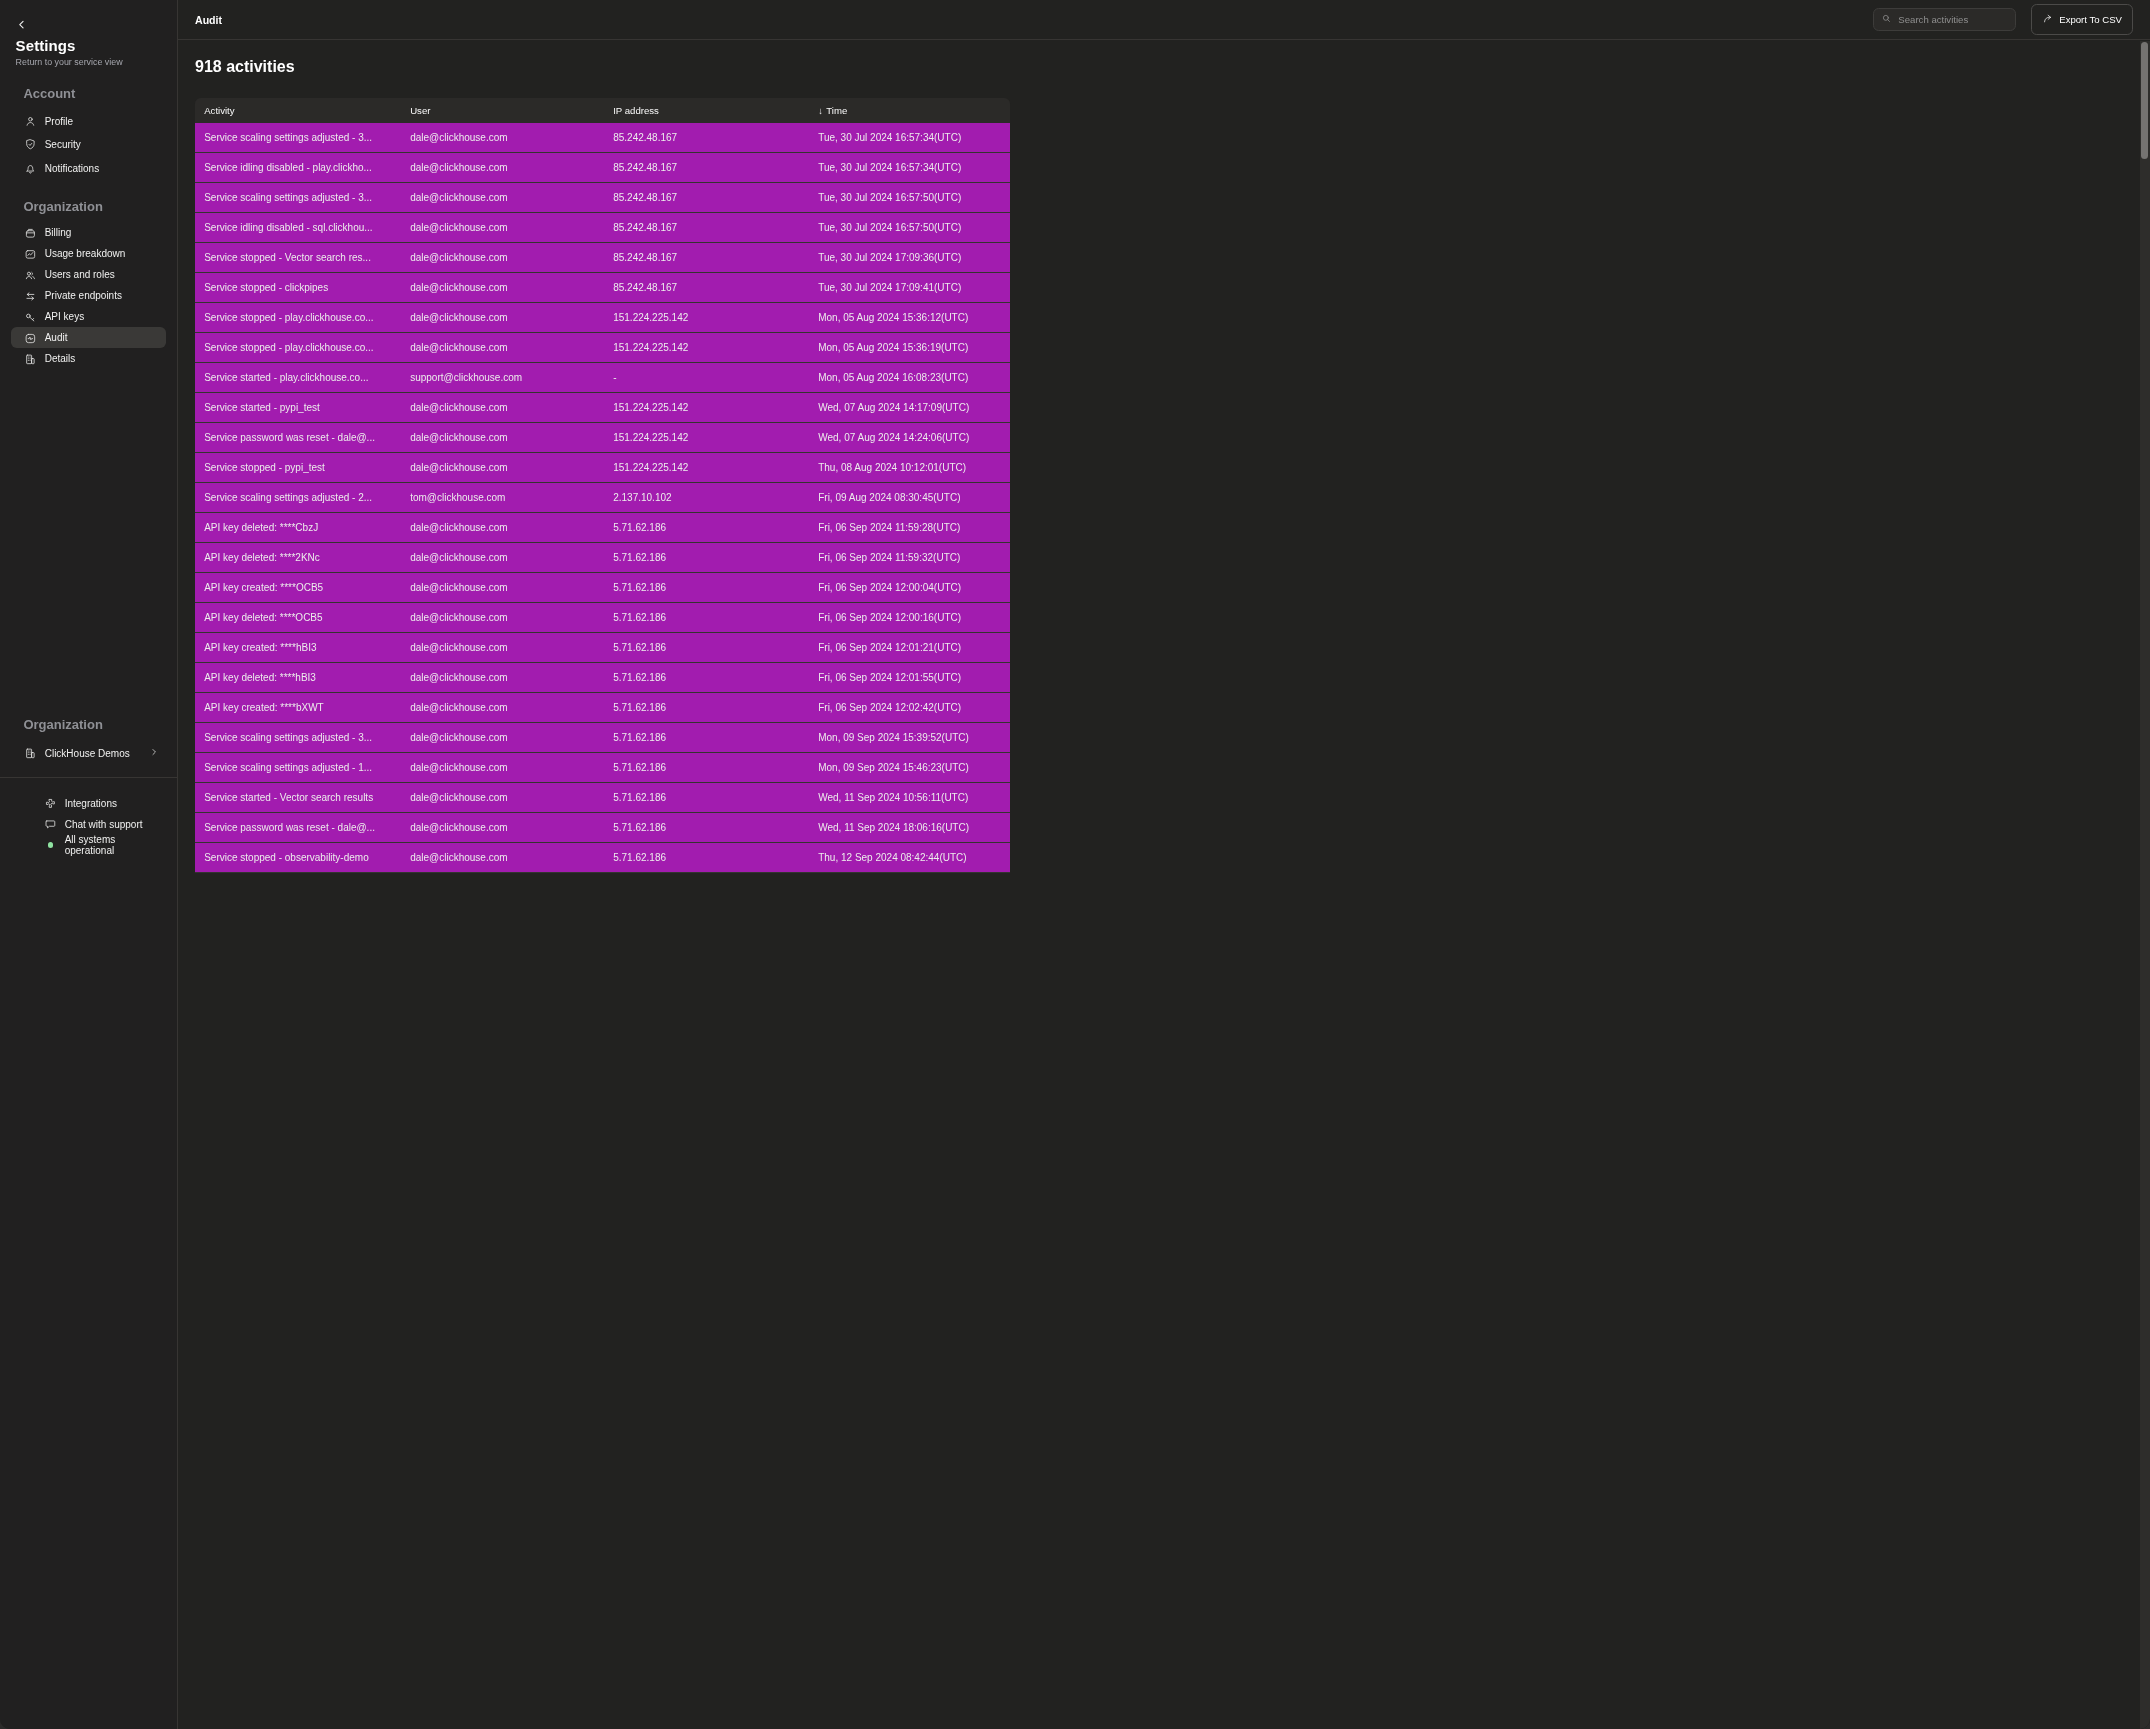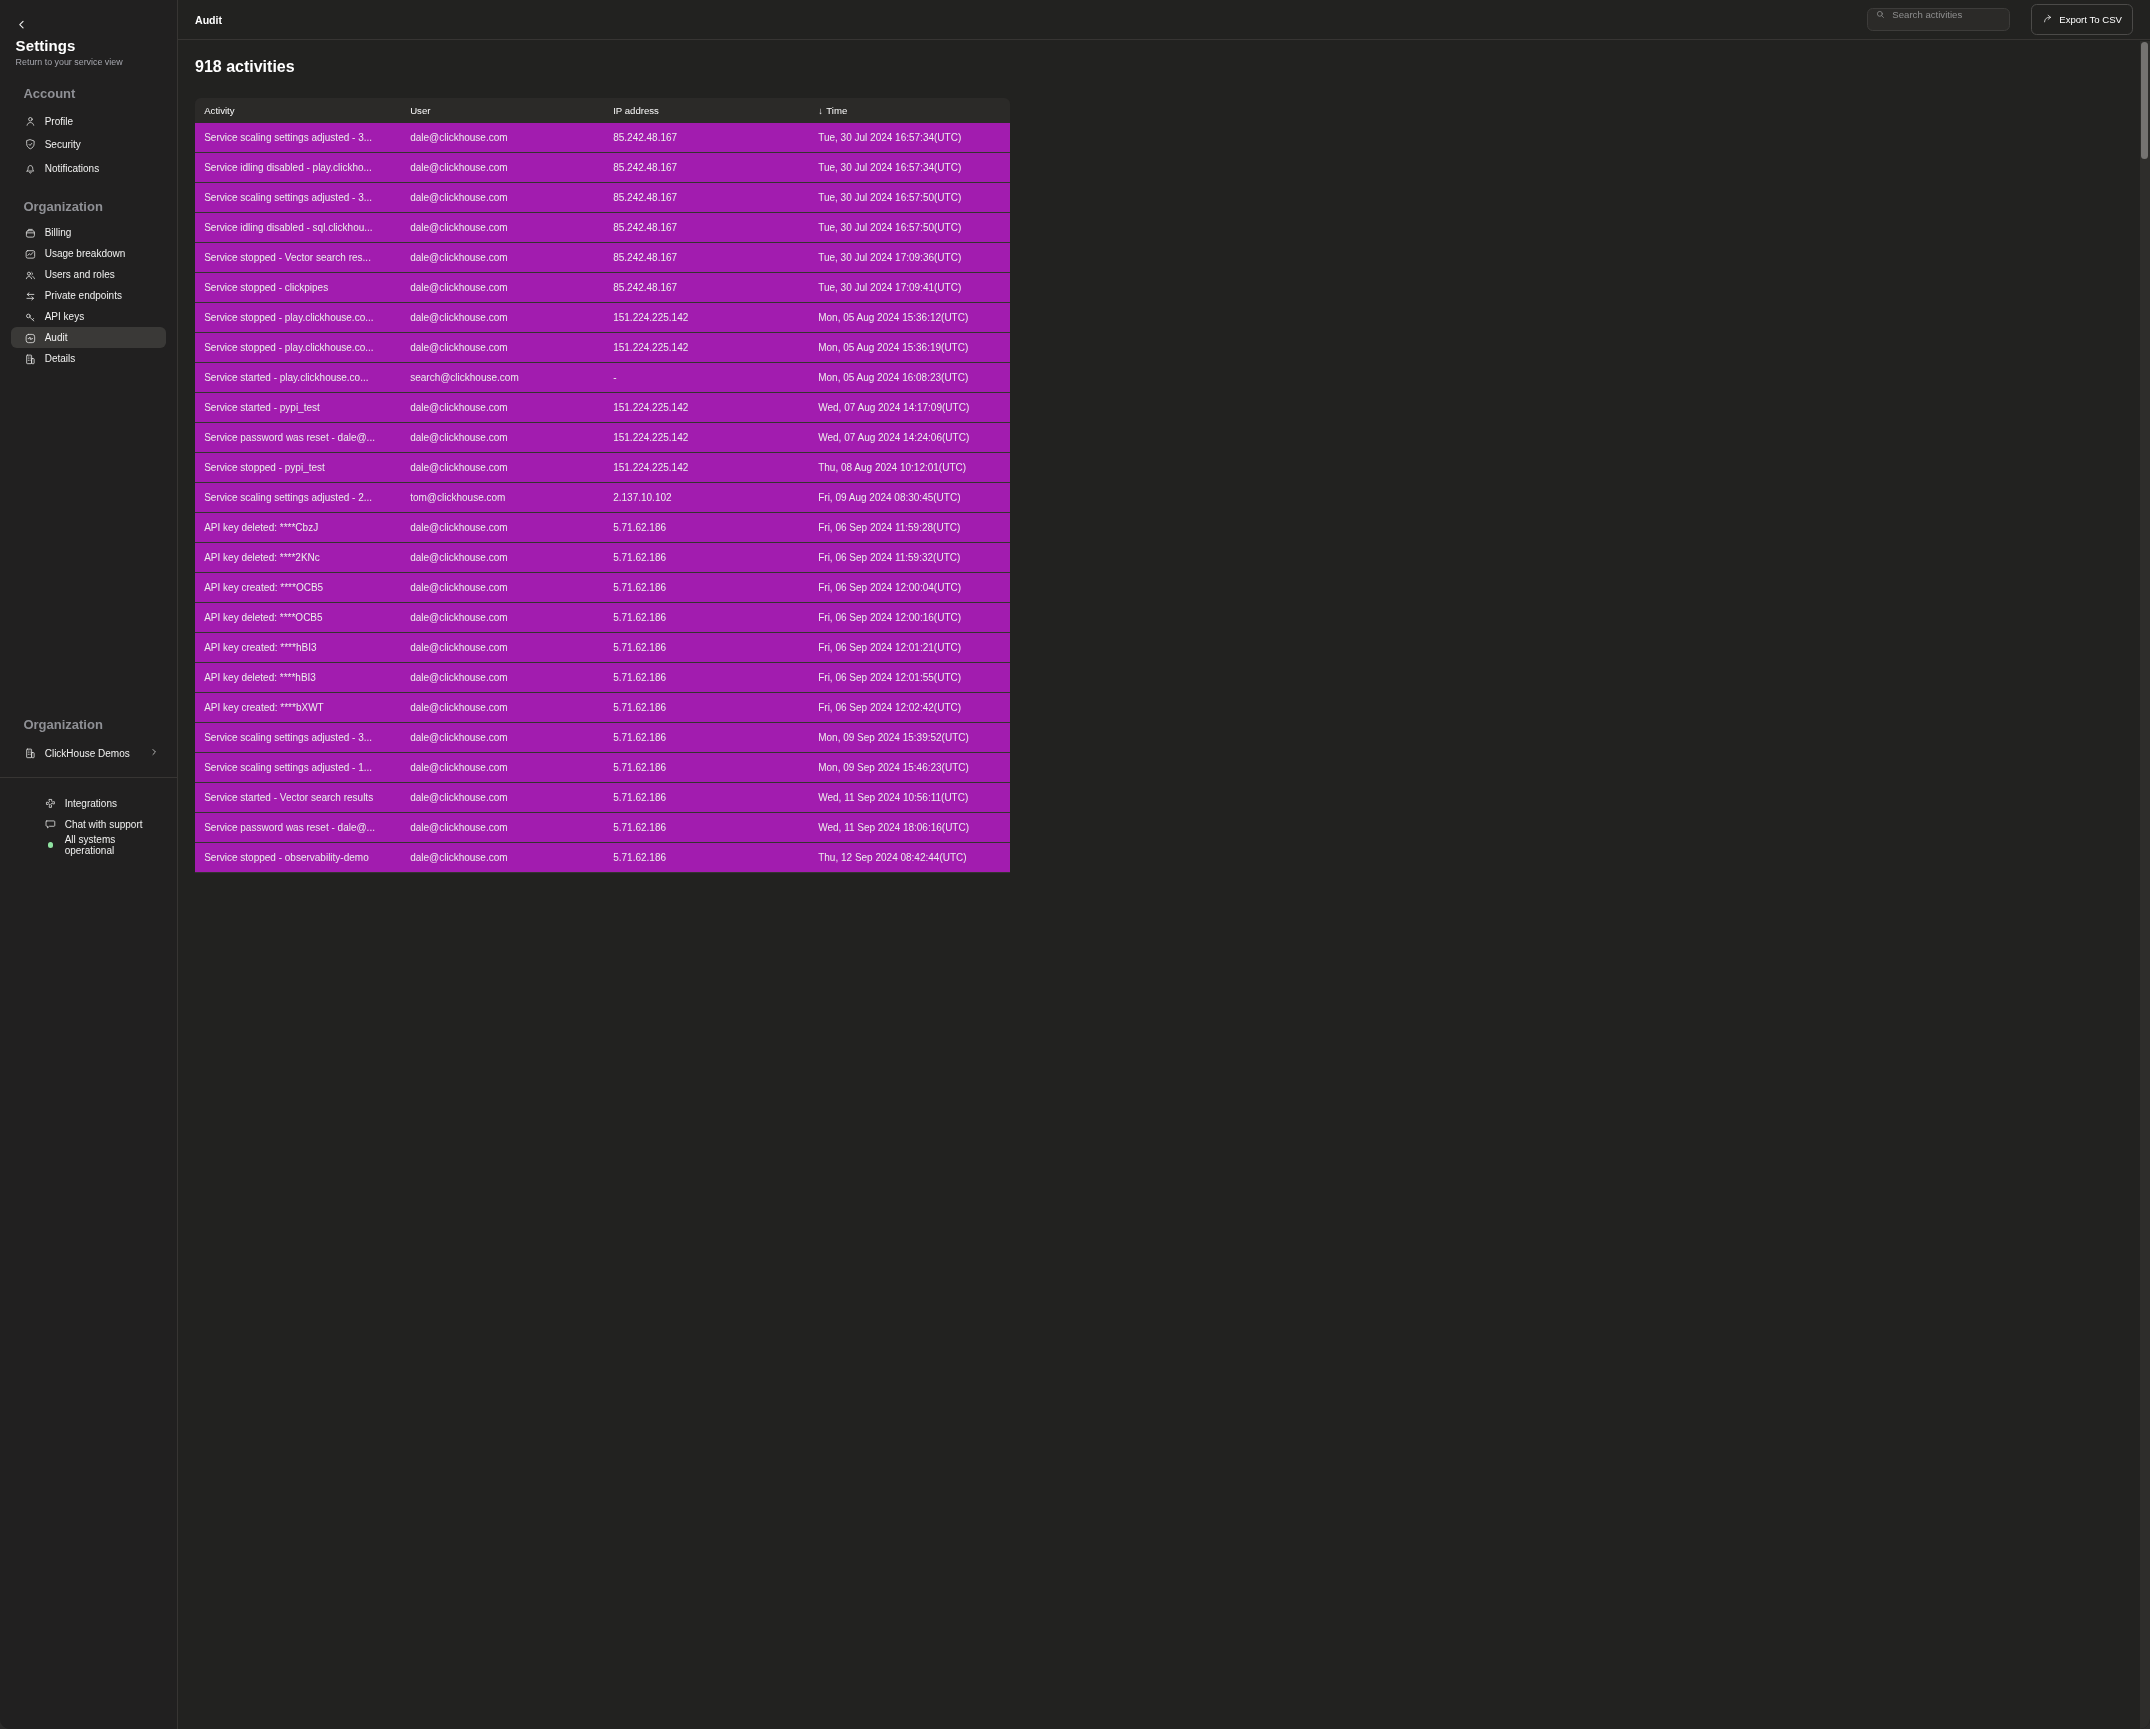--- a/index.html
+++ b/index.html
@@ -36,22 +36,22 @@
   .sb-footer { margin-top:15px;padding-left:20px; }
   .status-dot { width:5.7px; height:5.7px; border-radius:50%; background:#8fe3a1; }
 
   
   .main { flex:1; position:relative; background:#222220; }
   .topbar { height:40px; border-bottom:0.7px solid #373533; display:flex;
             align-items:center; padding:0 17px; }
   .page-title { font-size:10.6px; font-weight:700; color:#ffffff; }
   .grow { flex:1; }
   .search-box { width:143px; height:23px; background:#2b2a28; border:0.7px solid #3d3c3a;
-                border-radius:5.7px; display:flex; align-items:flex-start; gap:6.4px;
-                padding:0 7.8px; margin-right:21px; }
+                border-radius:5.7px; display:flex; align-items:center; gap:6.4px;
+                padding:0 7.8px; margin-right:15px; }
   .search-box svg { width:10.6px; height:10.6px; stroke:#929292; fill:none;
                     stroke-width:1.7; stroke-linecap:round; }
   .search-box input { flex:1; background:transparent; border:none; outline:none;
                       color:#dddddd; font-size:9.6px; font-family:inherit; min-width:0; }
   .search-box input::placeholder { color:#8f8f8f; }
   .export-btn { height:31px; border:0.7px solid #4b4a48; background:transparent;
                 border-radius:5.7px; color:#ffffff; display:flex; align-items:center;
                 gap:6.4px; padding:0 10px; font-size:9.6px; font-weight:500;
                 font-family:inherit; cursor:pointer; }
   .export-btn svg { width:11.3px; height:11.3px; stroke:#ffffff; fill:none;
@@ -335,21 +335,21 @@
     <div class="td">Mon, 05 Aug 2024 15:36:12(UTC)</div>
   </div>
             <div class="trow">
     <div class="td">Service stopped - play.clickhouse.co...</div>
     <div class="td">dale@clickhouse.com</div>
     <div class="td">151.224.225.142</div>
     <div class="td">Mon, 05 Aug 2024 15:36:19(UTC)</div>
   </div>
             <div class="trow">
     <div class="td">Service started - play.clickhouse.co...</div>
-    <div class="td">search@clickhouse.com</div>
+    <div class="td">support@clickhouse.com</div>
     <div class="td">-</div>
     <div class="td">Mon, 05 Aug 2024 16:08:23(UTC)</div>
   </div>
             <div class="trow">
     <div class="td">Service started - pypi_test</div>
     <div class="td">dale@clickhouse.com</div>
     <div class="td">151.224.225.142</div>
     <div class="td">Wed, 07 Aug 2024 14:17:09(UTC)</div>
   </div>
             <div class="trow">

